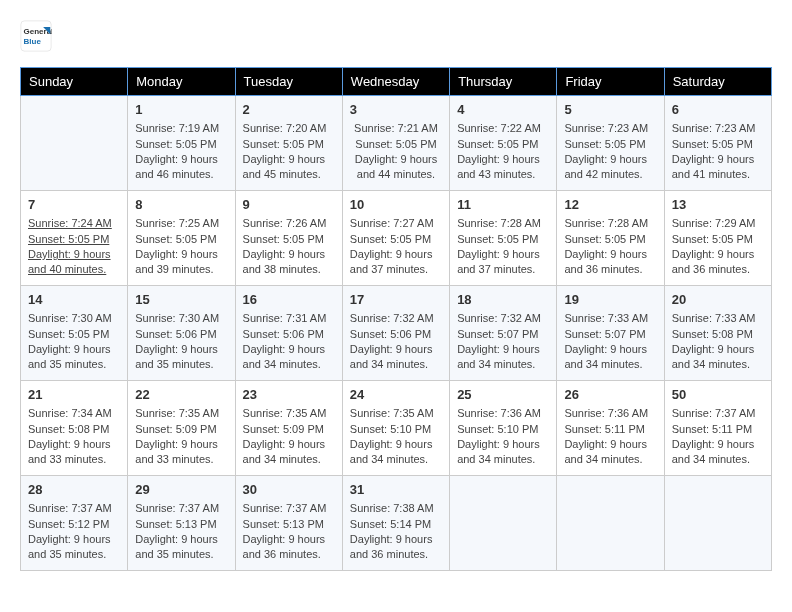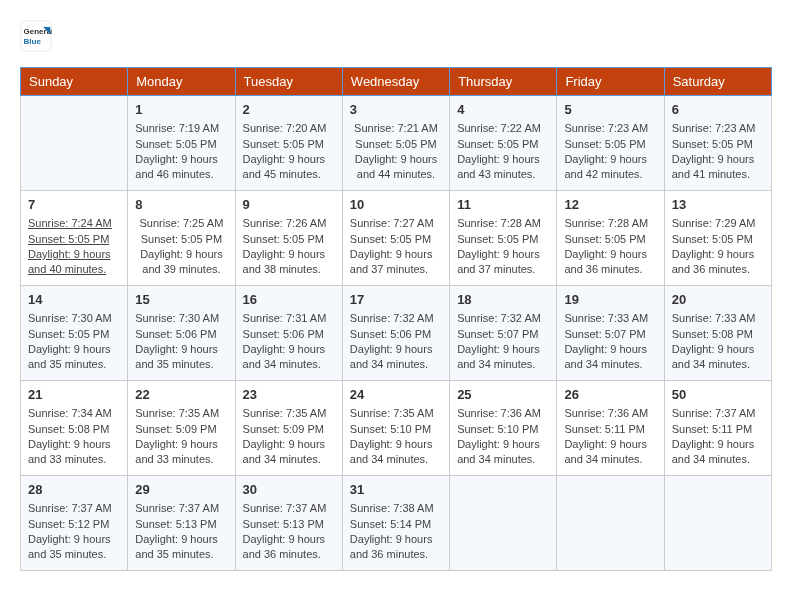--- a/index.html
+++ b/index.html
@@ -46,21 +46,21 @@
       justify-content: space-between;
       align-items: flex-start;
       margin-bottom: 10px;
     }
     table {
       width: 100%;
       border-collapse: collapse;
       font-size: 11px;
     }
     thead tr th {
-      background-color: #c2410c;
+      background-color: #000000;
       color: #fff;
       padding: 6px 8px;
       text-align: left;
       font-size: 13px;
       font-weight: normal;
       border: 1px solid #5a9adf;
     }
     tbody tr td {
       vertical-align: top;
       padding: 5px 7px;
@@ -173,21 +173,21 @@
       <tr>
         <td>
           <span class="day-number">7</span>
           <div class="cell-content" style="white-space: pre-line; text-decoration: underline;">Sunrise: 7:24 AM
 Sunset: 5:05 PM
 Daylight: 9 hours
 and 40 minutes.</div>
         </td>
         <td>
           <span class="day-number">8</span>
-          <div class="cell-content" style="white-space: pre-line; text-align: center;">Sunrise: 7:25 AM
+          <div class="cell-content" style="white-space: pre-line;">Sunrise: 7:25 AM
 Sunset: 5:05 PM
 Daylight: 9 hours
 and 39 minutes.</div>
         </td>
         <td>
           <span class="day-number">9</span>
           <div class="cell-content" style="white-space: pre-line;">Sunrise: 7:26 AM
 Sunset: 5:05 PM
 Daylight: 9 hours
 and 38 minutes.</div>

